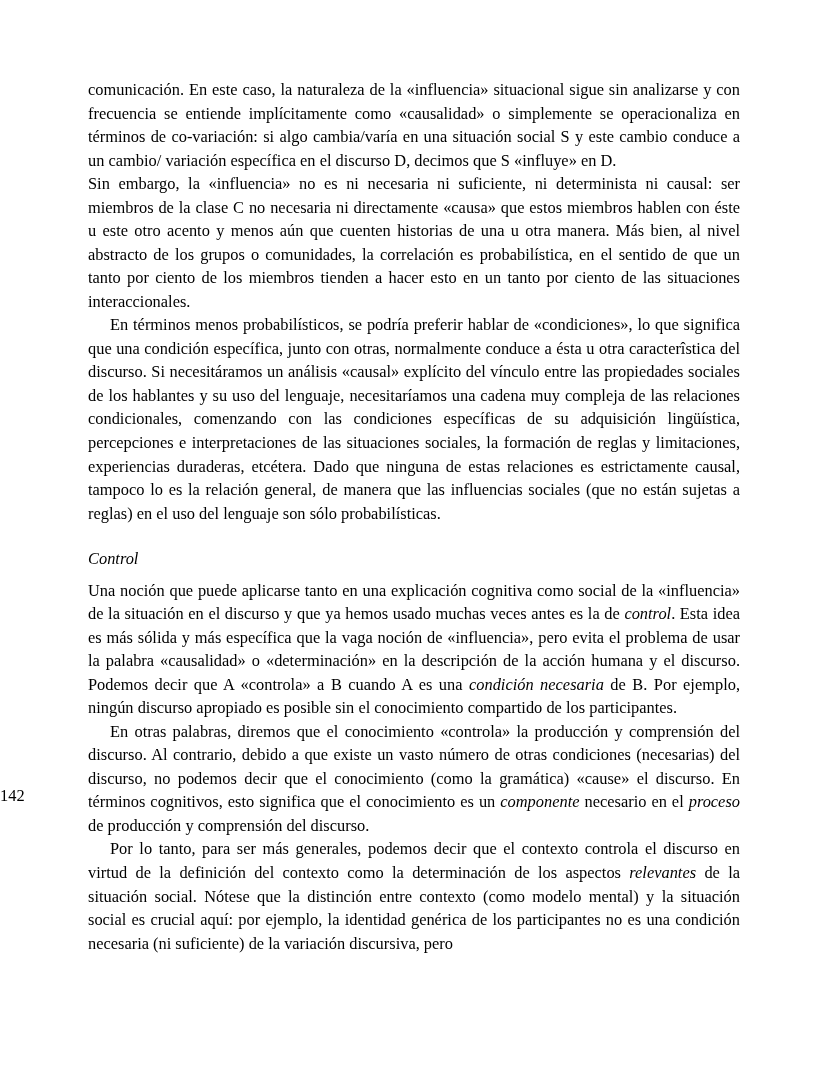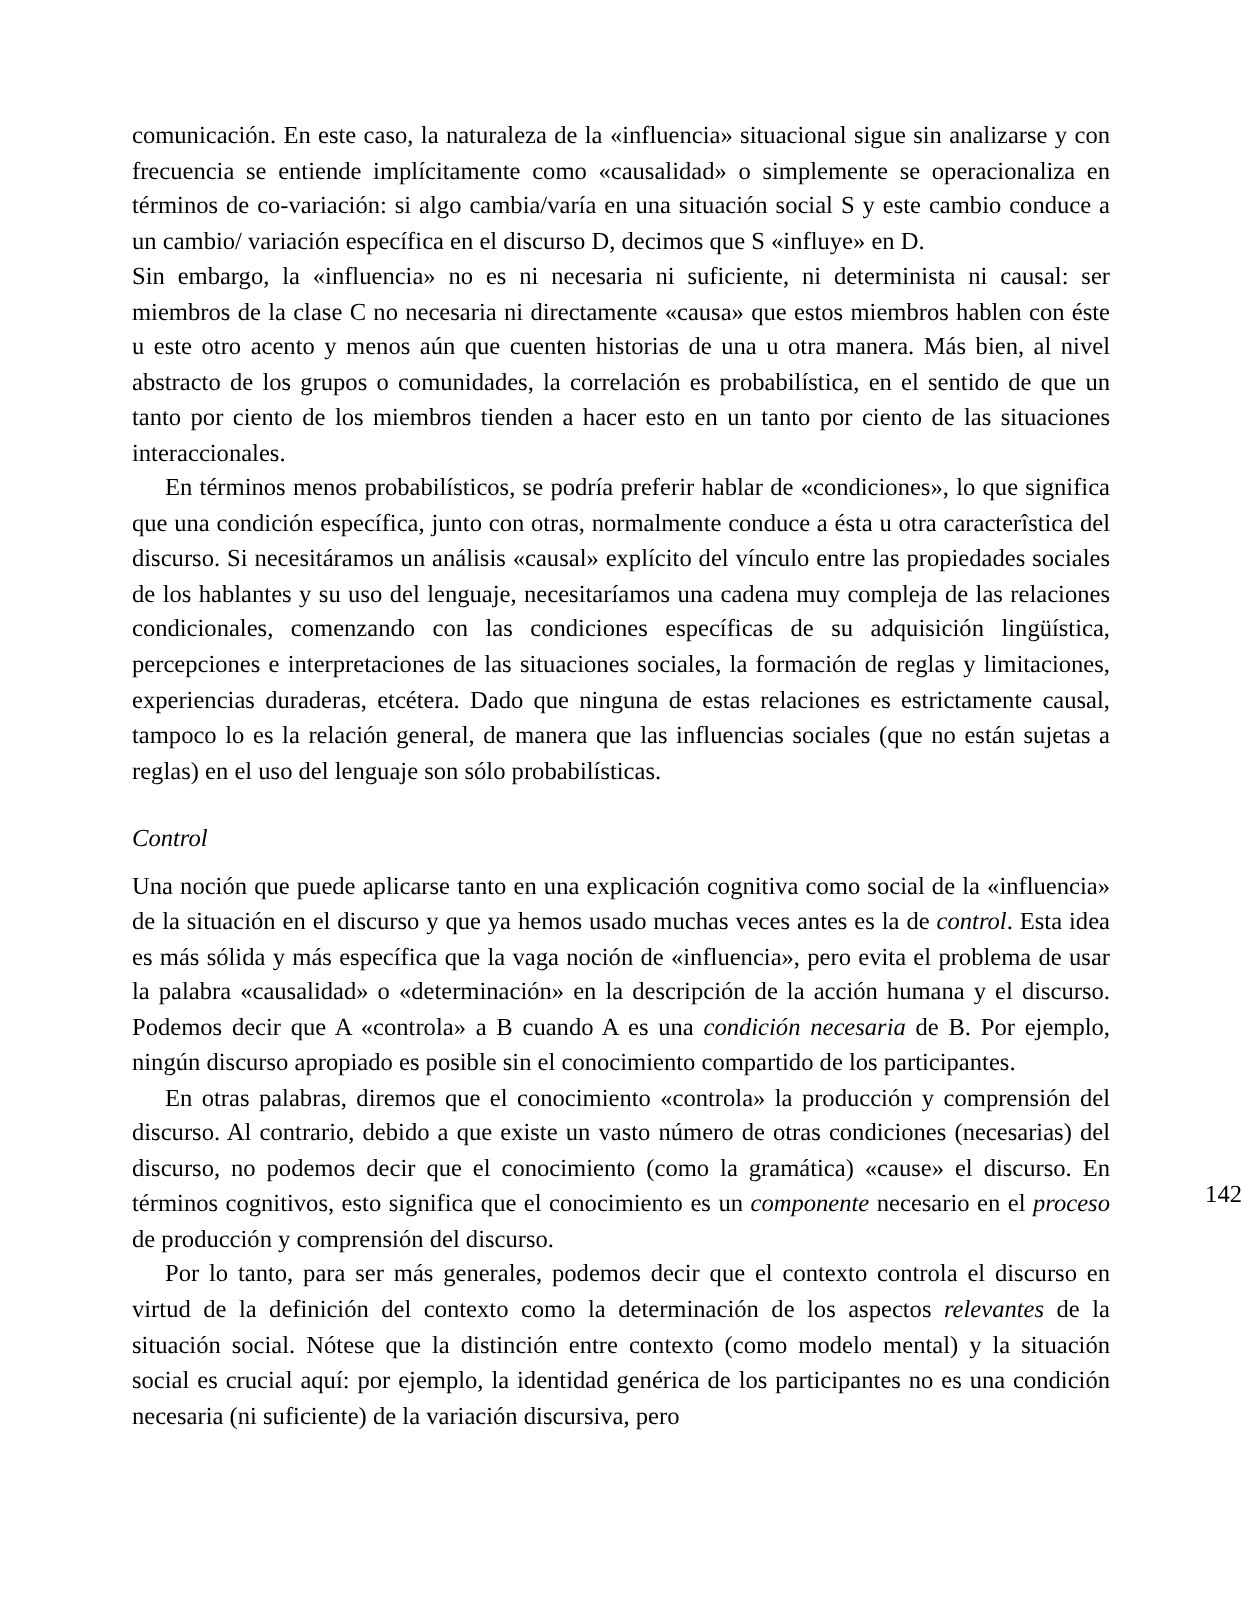--- a/index.html
+++ b/index.html
@@ -40,21 +40,21 @@
     font-style: italic;
     font-weight: normal;
     line-height: 1.435;
     text-align: left;
   }
   .page-number {
     position: absolute;
     left: 0;
     right: 0;
     bottom: 38px;
-    text-align: right;
+    text-align: left;
     font-size: 16.4px;
   }
   i, em { font-style: italic; }
 </style>
 </head>
 <body>
 
 <div class="page">
 
   <div class="body-text">

